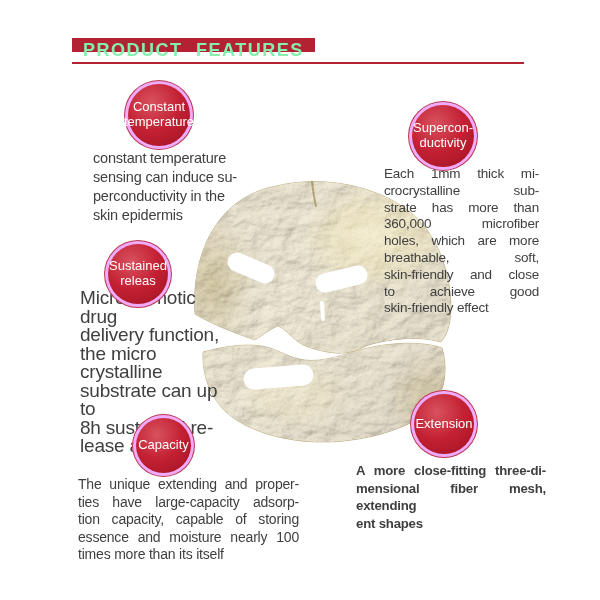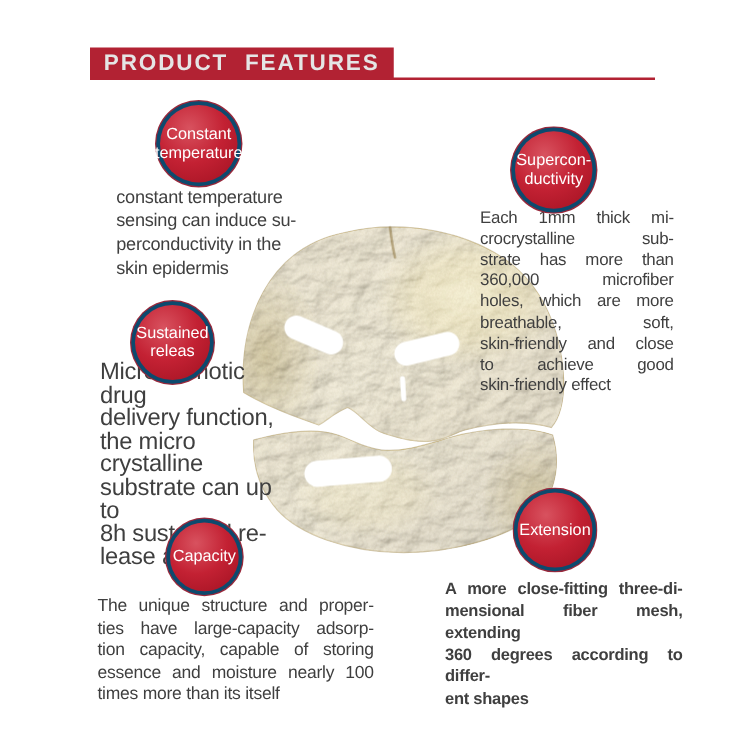--- a/index.html
+++ b/index.html
@@ -4,29 +4,29 @@
 <style>
   html,body{margin:0;padding:0;background:#fff;}
   .stage{
     position:relative;width:600px;height:600px;overflow:hidden;
     background:var(--background,#ffffff);
     font-family:"Liberation Sans","DejaVu Sans",sans-serif;
     color:var(--text,#3f3f3f);
   }
   .mask-art{position:absolute;left:170px;top:165px;width:300px;height:295px;z-index:1;isolation:isolate;}
   .header-box{
-    position:absolute;left:72px;top:38px;height:25px;line-height:25px;
-    padding:0 11px;background:var(--red,#b22233);color:#e5e5e5;
+    position:absolute;left:72px;top:38px;height:14px;line-height:25px;
+    padding:0 11px;background:var(--red,#b22233);color:#86efac;
     font-size:18px;font-weight:bold;letter-spacing:1.5px;word-spacing:7px;
     z-index:3;white-space:nowrap;
   }
   .header-line{position:absolute;left:72px;top:62px;width:452px;height:2px;background:var(--red,#b22233);z-index:3;}
   .badge{
     position:absolute;box-sizing:border-box;border-radius:50%;
-    border:1px solid rgba(178,34,51,.85);background:#0c4a6e;z-index:4;
+    border:1px solid rgba(178,34,51,.85);background:#f0abfc;z-index:4;
   }
   .badge-core{
     position:absolute;inset:3px;border-radius:50%;
     display:flex;align-items:center;justify-content:center;text-align:center;
     color:#fff;font-size:13px;line-height:1.12;white-space:pre-line;
     background:radial-gradient(circle at 38% 30%, var(--badge-red-light,#d8525f) 0%, #c32133 48%, var(--badge-red-dark,#a01121) 100%);
   }
   .ftext{position:absolute;z-index:3;letter-spacing:-0.2px;}
   .pre{white-space:pre-line;}
   .jline{text-align:justify;text-align-last:justify;}
@@ -138,27 +138,26 @@
     </div>
 
   <div class="ftext pre" style="left:80px;top:289px;width:145px;font-size:19px;line-height:18.5px;">Micro-osmotic drug
 delivery function,
 the micro crystalline
 substrate can up to
 8h sustained re-
 lease aging</div>
 
   <div class="ftext" style="left:78px;top:476px;width:221px;font-size:14px;line-height:17.5px;">
-      <div class="jline">The unique structure and proper-</div>
+      <div class="jline">The unique extending and proper-</div>
       <div class="jline">ties have large-capacity adsorp-</div>
       <div class="jline">tion capacity, capable of storing</div>
       <div class="jline">essence and moisture nearly 100</div>
       <div class="jline last">times more than its itself</div>
     </div>
 
   <div class="ftext" style="left:356px;top:462px;width:190px;font-size:13.2px;line-height:17.5px;font-weight:bold;">
       <div class="jline">A more close-fitting three-di-</div>
       <div class="jline">mensional fiber mesh, extending</div>
-      <div class="jline">360 degrees according to differ-</div>
       <div class="jline last">ent shapes</div>
     </div>
 
 </div>
 
 </body></html>

